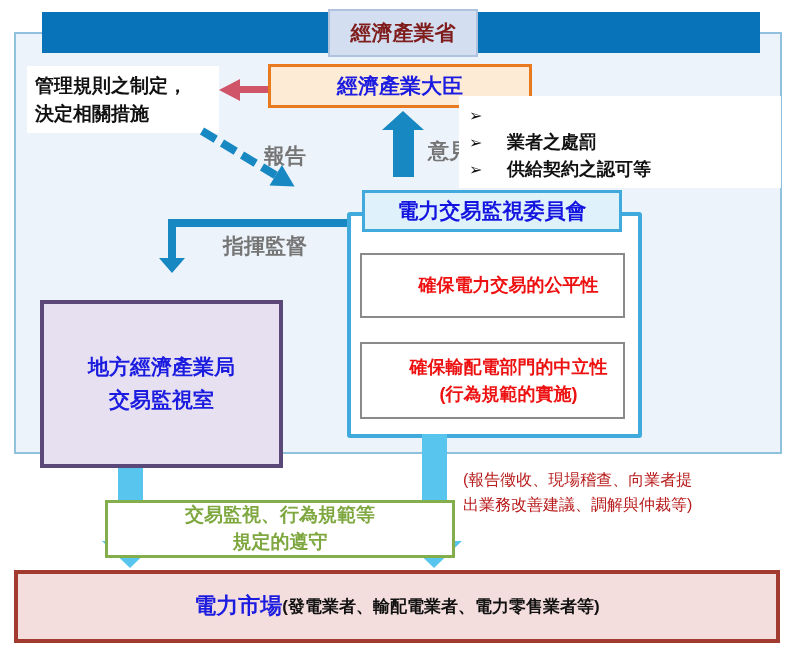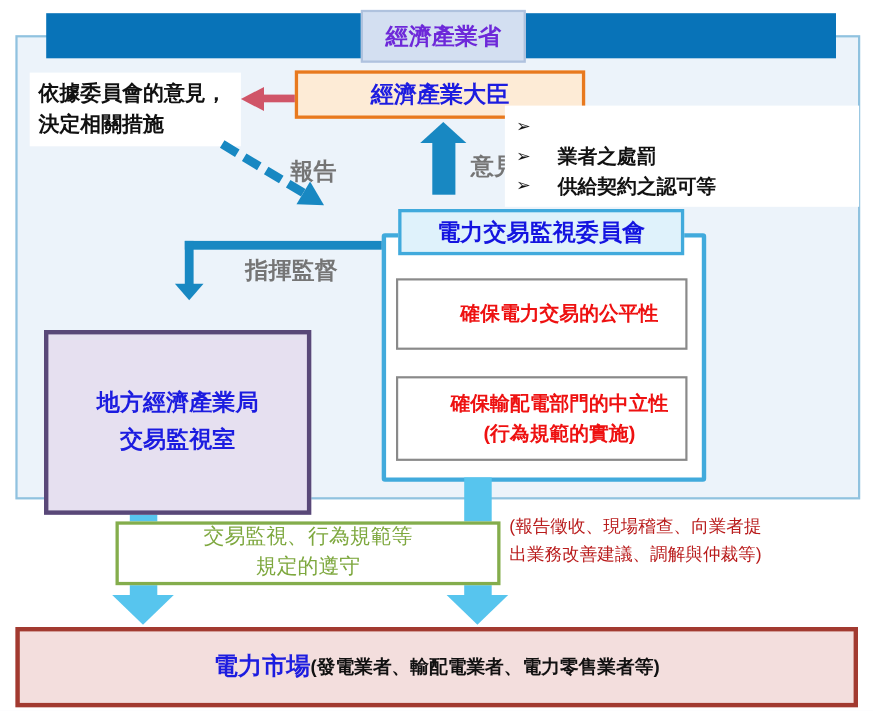--- a/index.html
+++ b/index.html
@@ -13,21 +13,21 @@
     background:#ECF3FA;border:2px solid #90C2DF;z-index:1;
   }
   .banner{
     position:absolute;left:42px;top:12px;width:718px;height:41px;
     background:#0873B8;z-index:3;
   }
   .title-box{
     position:absolute;left:328px;top:9px;width:146px;height:44px;
     background:#D3DFF1;border:2px solid #AFC2DE;z-index:4;
     display:flex;align-items:center;justify-content:center;
-    font-size:21px;font-weight:bold;color:#6d28d9;
+    font-size:21px;font-weight:bold;color:#7f1d1d;
   }
   
   .note-box{
     position:absolute;left:27px;top:66px;width:192px;height:67px;
     background:#ffffff;z-index:2;padding:6px 0 0 8px;box-sizing:border-box;
     font-size:19px;font-weight:bold;color:#111;line-height:1.45;
   }
   
   .minister-box{
     position:absolute;left:268px;top:64px;width:264px;height:44px;
@@ -95,24 +95,24 @@
   
   .big-arrow-body{position:absolute;width:25px;background:#57C5EE;z-index:3;}
   .big-arrow-body.left{left:118px;top:441px;height:101px;}
   .big-arrow-body.right{left:422px;top:434px;height:108px;}
   .big-arrow-head{position:absolute;width:0;height:0;z-index:3;
     border-top:27px solid #57C5EE;border-left:28px solid transparent;border-right:28px solid transparent;}
   .big-arrow-head.left{left:102px;top:541px;}
   .big-arrow-head.right{left:406px;top:541px;}
   
   .compliance-box{
-    position:absolute;left:105px;top:474px;width:350px;height:58px;box-sizing:border-box;
+    position:absolute;left:105px;top:500px;width:350px;height:58px;box-sizing:border-box;
     background:#ffffff;border:3px solid #84AD4C;z-index:4;
     display:flex;flex-direction:column;align-items:center;justify-content:center;text-align:center;
-    font-size:19px;font-weight:normal;color:#7EA83F;line-height:1.4;
+    font-size:19px;font-weight:bold;color:#7EA83F;line-height:1.4;
   }
   
   .paren-note{
     position:absolute;left:463px;top:468px;width:330px;z-index:2;
     font-size:16px;font-weight:normal;color:#b91c1c;line-height:1.55;
   }
   
   .market-box{
     position:absolute;left:14px;top:570px;width:766px;height:73px;box-sizing:border-box;
     background:#F3DEDD;border:4px solid #A23A30;z-index:2;
@@ -125,21 +125,21 @@
 <body>
 
 <div class="stage">
 
   <div class="outer-container"></div>
 
   <div class="banner"></div>
   <div class="title-box">經濟產業省</div>
 
   <div class="note-box">
-    <div>依據委員會的意見，</div>
+    <div>管理規則之制定，</div>
     <div>決定相關措施</div>
   </div>
 
   <div class="minister-box">經濟產業大臣</div>
 
   <div class="red-arrow-line"></div>
   <div class="red-arrow-head"></div>
 
   <div class="dashed-arrow">
     <div class="dash-line"></div>

